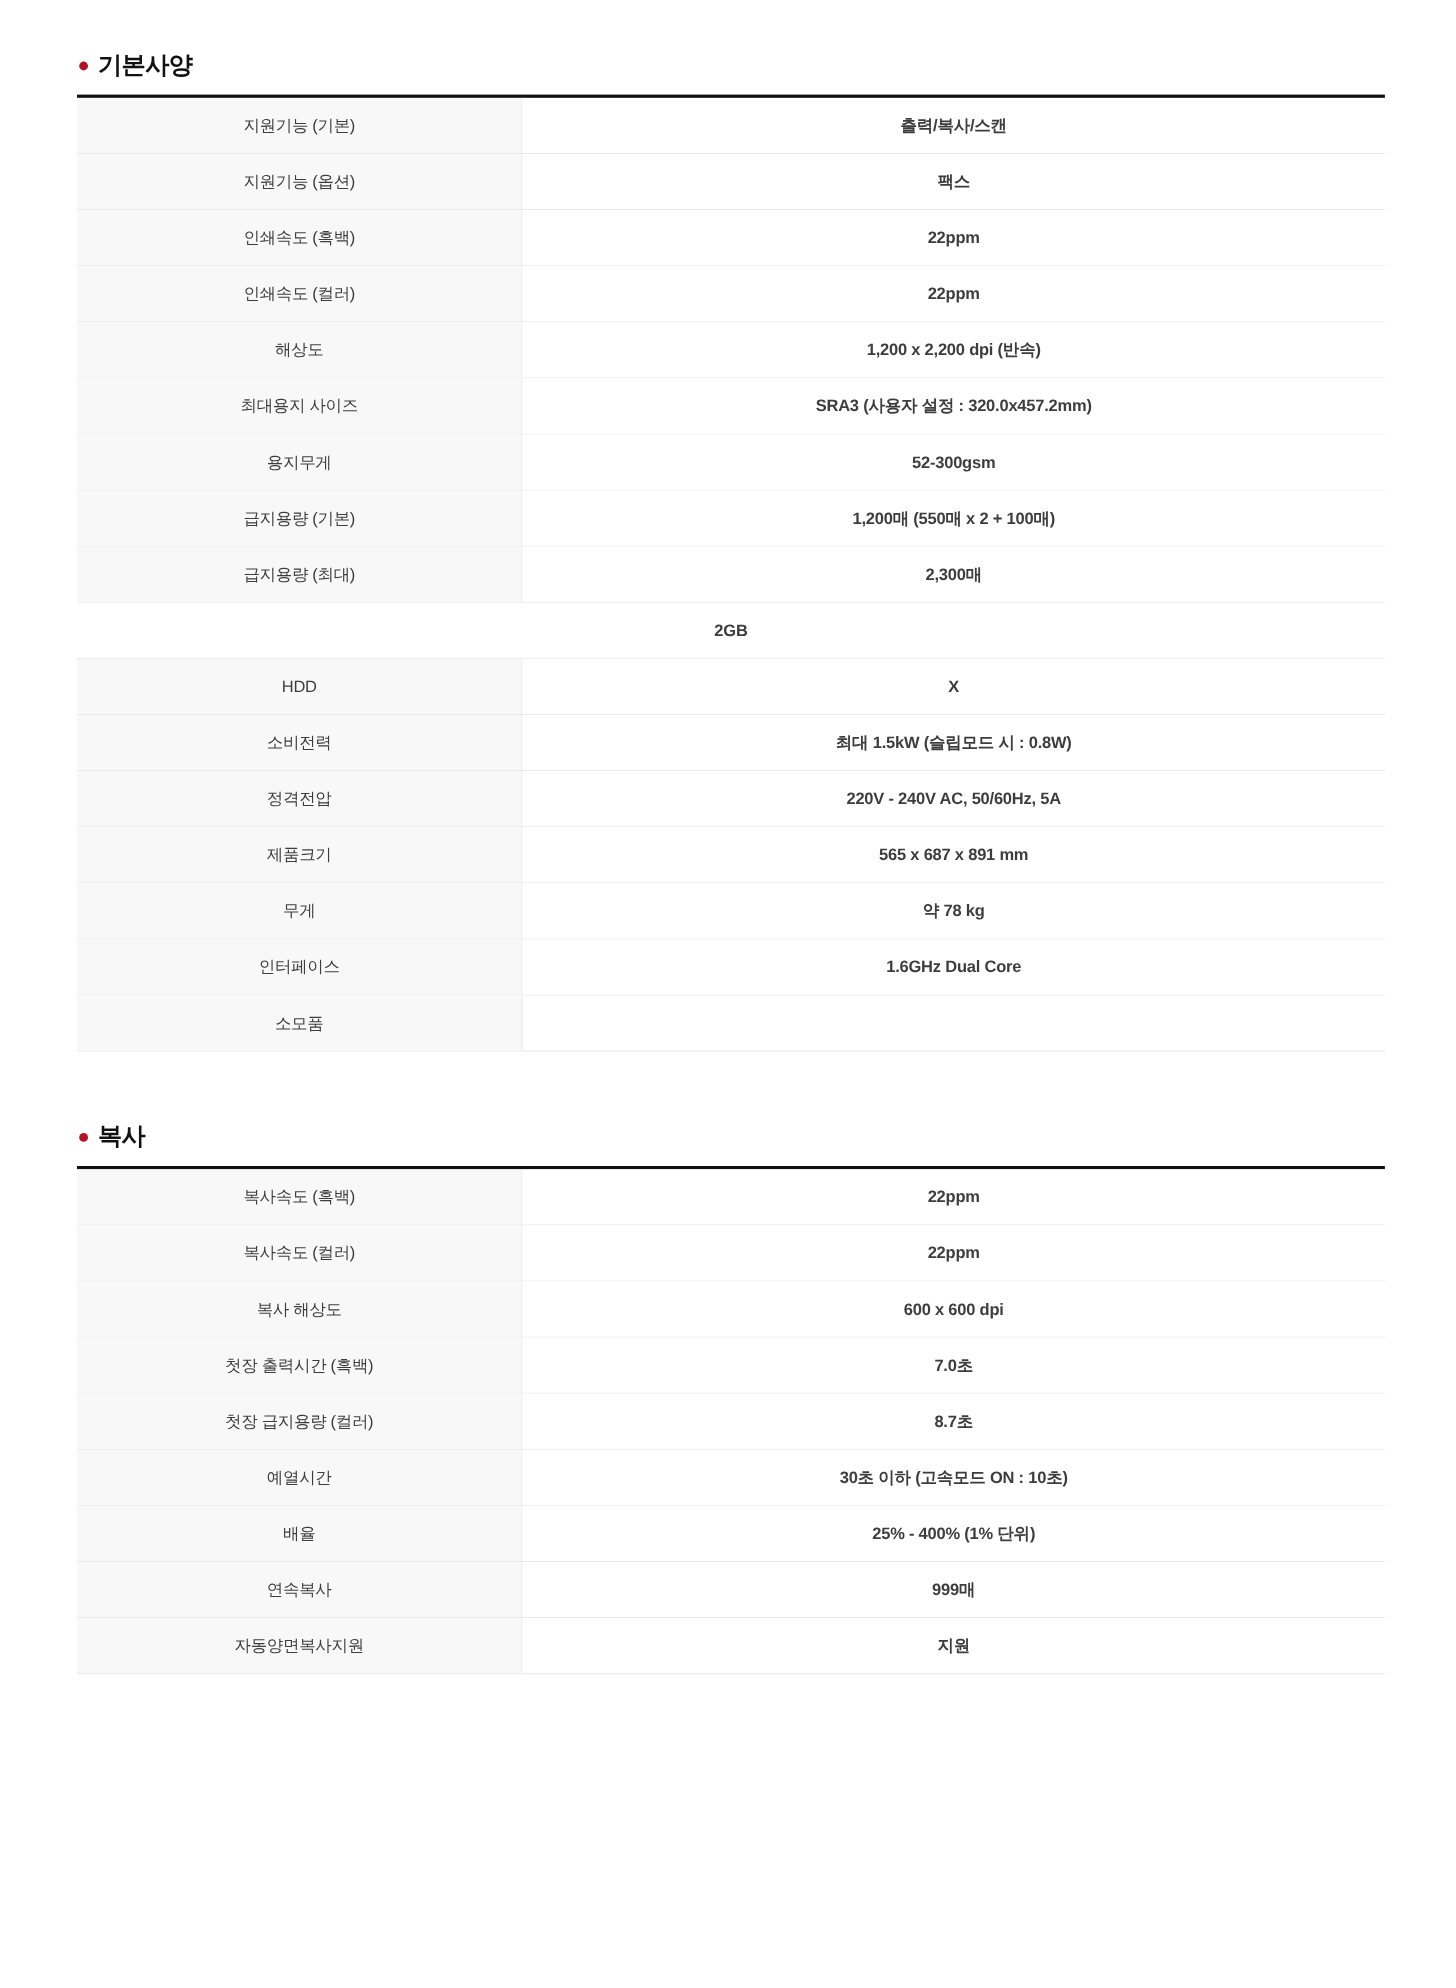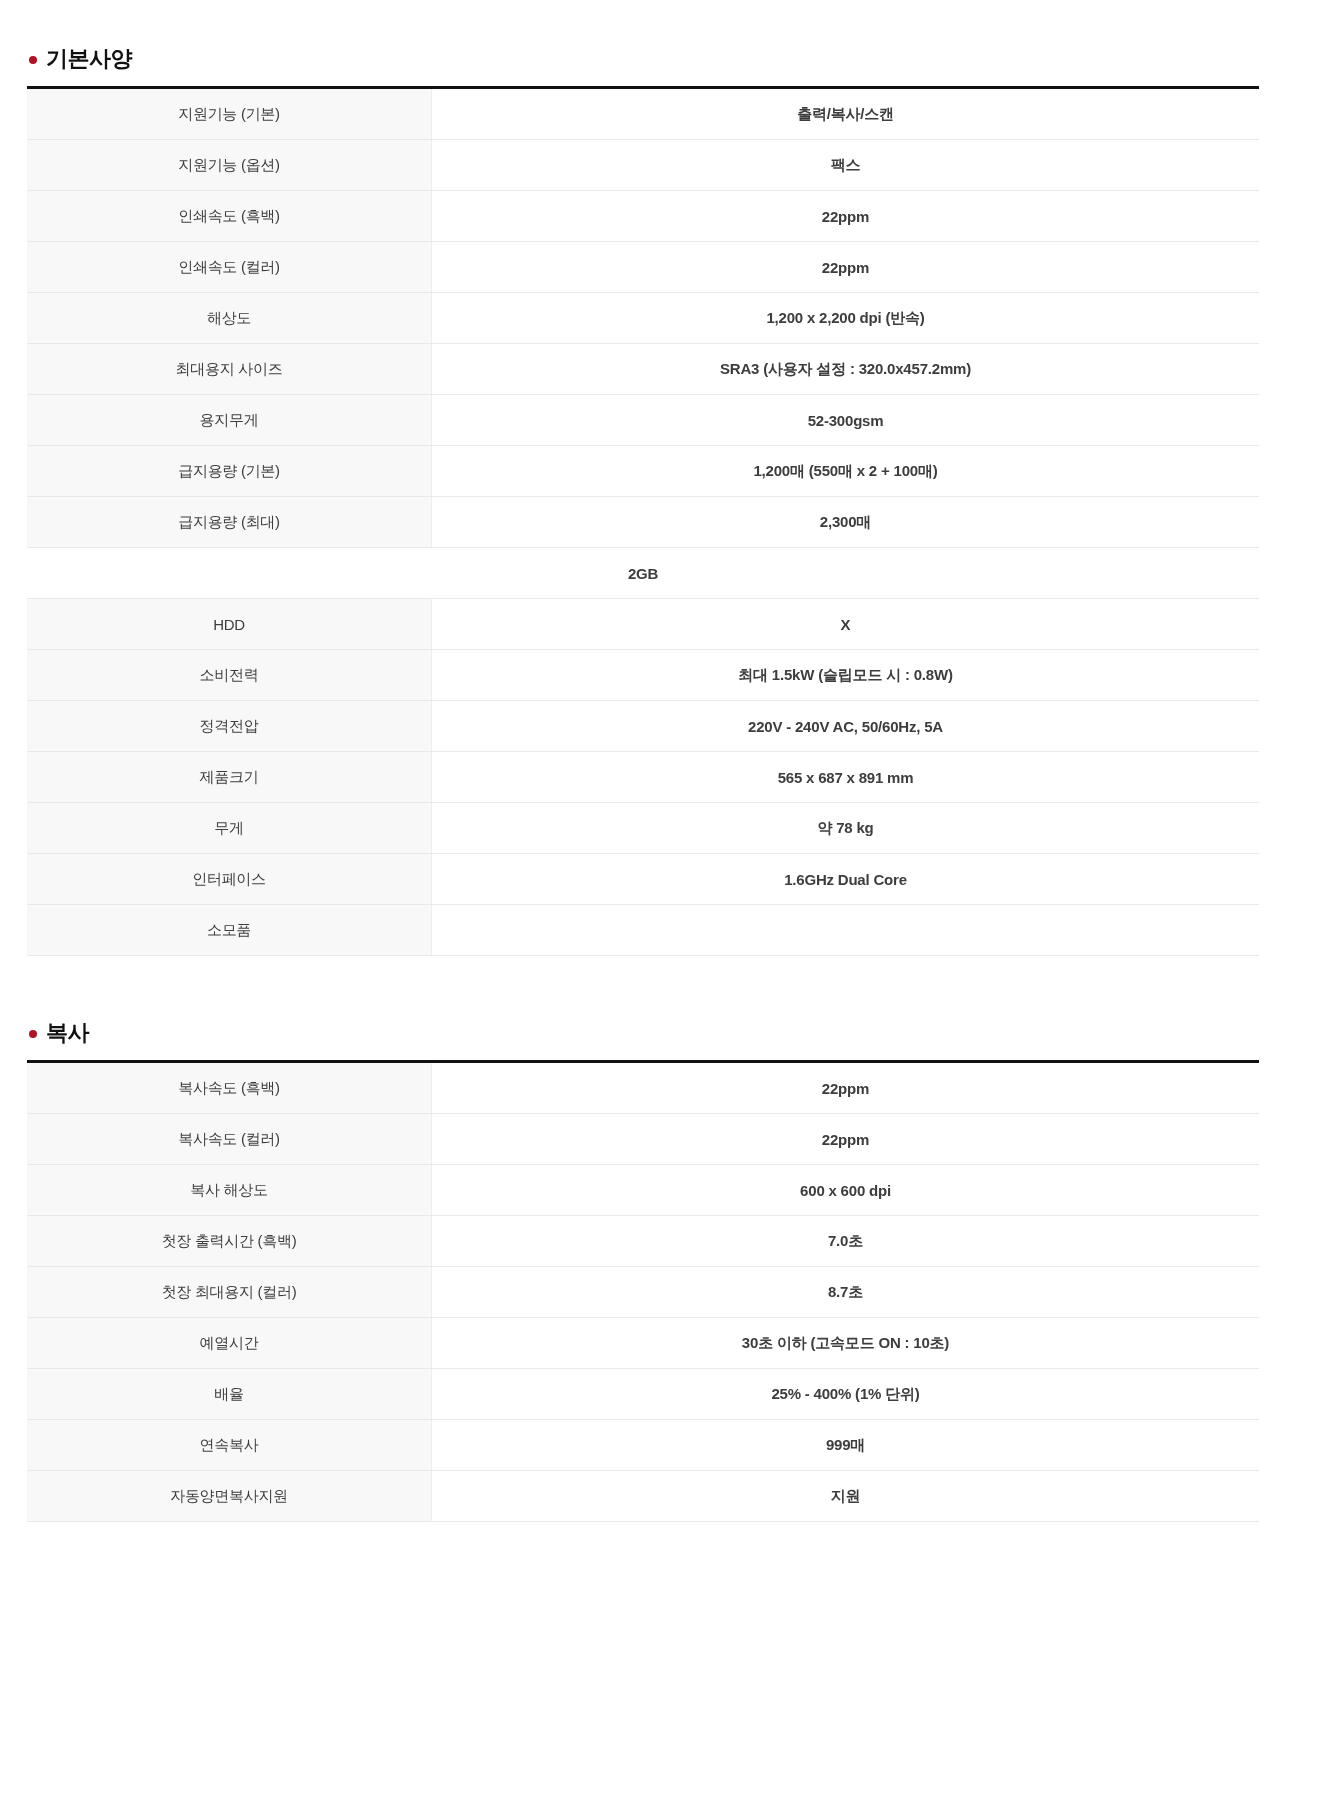--- a/index.html
+++ b/index.html
@@ -17,21 +17,21 @@
     color: var(--cell-text);
   }
   .page {
     position: relative;
     width: 1324px;
     height: 1807px;
     background: #ffffff;
     overflow: hidden;
   }
   .content {
-    padding: 0 65px 0 27px;
+    padding: 0 65px 0 70px;
   }
   .spec-section { margin-top: 62px; }
   .spec-section:first-child { margin-top: 44px; }
   .section-title {
     display: flex;
     align-items: center;
     font-size: 22px;
     font-weight: 700;
     color: var(--title-text);
     line-height: 30px;
@@ -174,21 +174,21 @@
   </div>
           <div class="spec-row">
     <div class="spec-label">복사 해상도</div>
     <div class="spec-value">600 x 600 dpi</div>
   </div>
           <div class="spec-row">
     <div class="spec-label">첫장 출력시간 (흑백)</div>
     <div class="spec-value">7.0초</div>
   </div>
           <div class="spec-row">
-    <div class="spec-label">첫장 최대용지 (컬러)</div>
+    <div class="spec-label">첫장 급지용량 (컬러)</div>
     <div class="spec-value">8.7초</div>
   </div>
           <div class="spec-row">
     <div class="spec-label">예열시간</div>
     <div class="spec-value">30초 이하 (고속모드 ON : 10초)</div>
   </div>
           <div class="spec-row">
     <div class="spec-label">배율</div>
     <div class="spec-value">25% - 400% (1% 단위)</div>
   </div>

